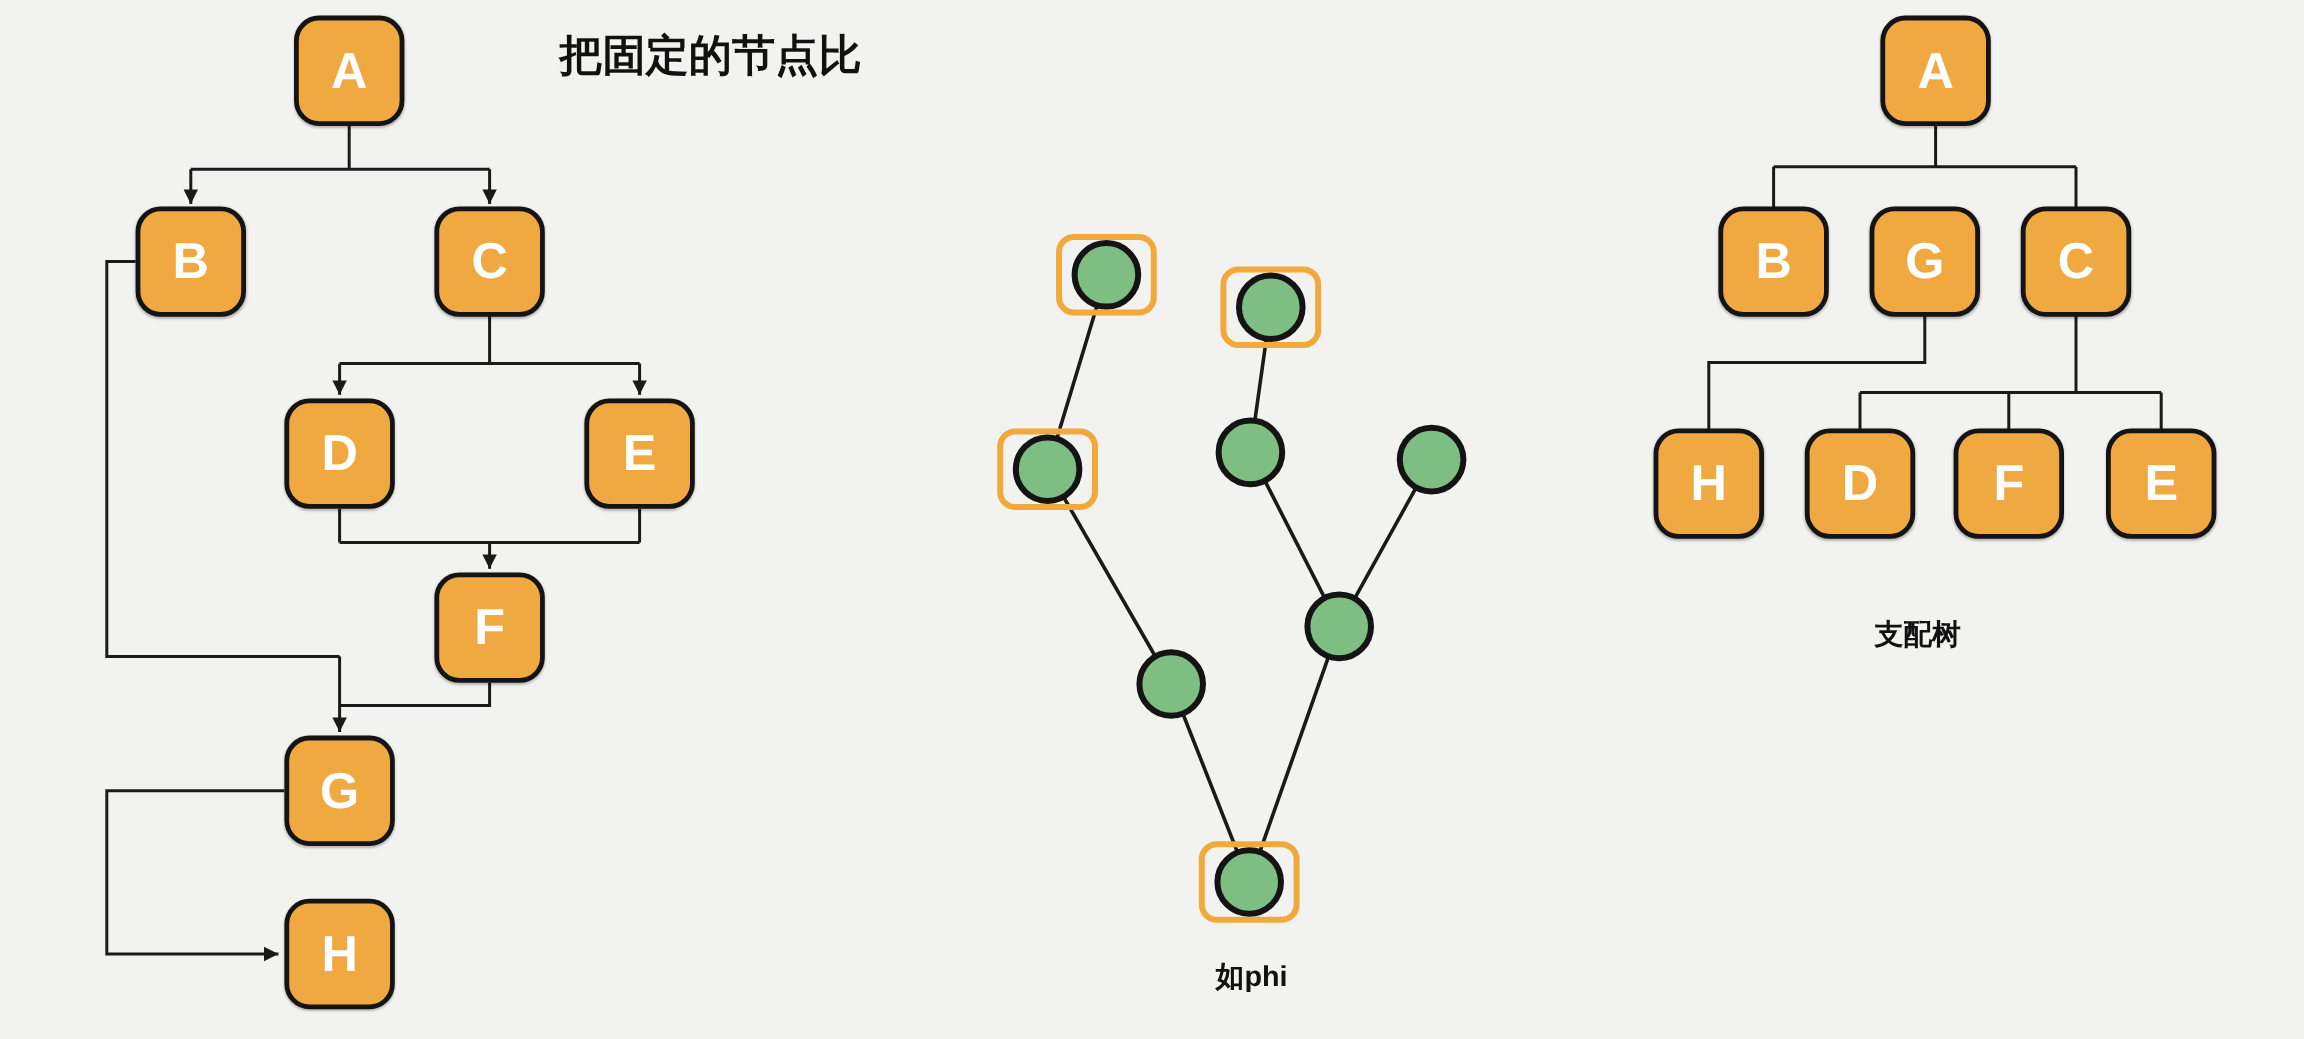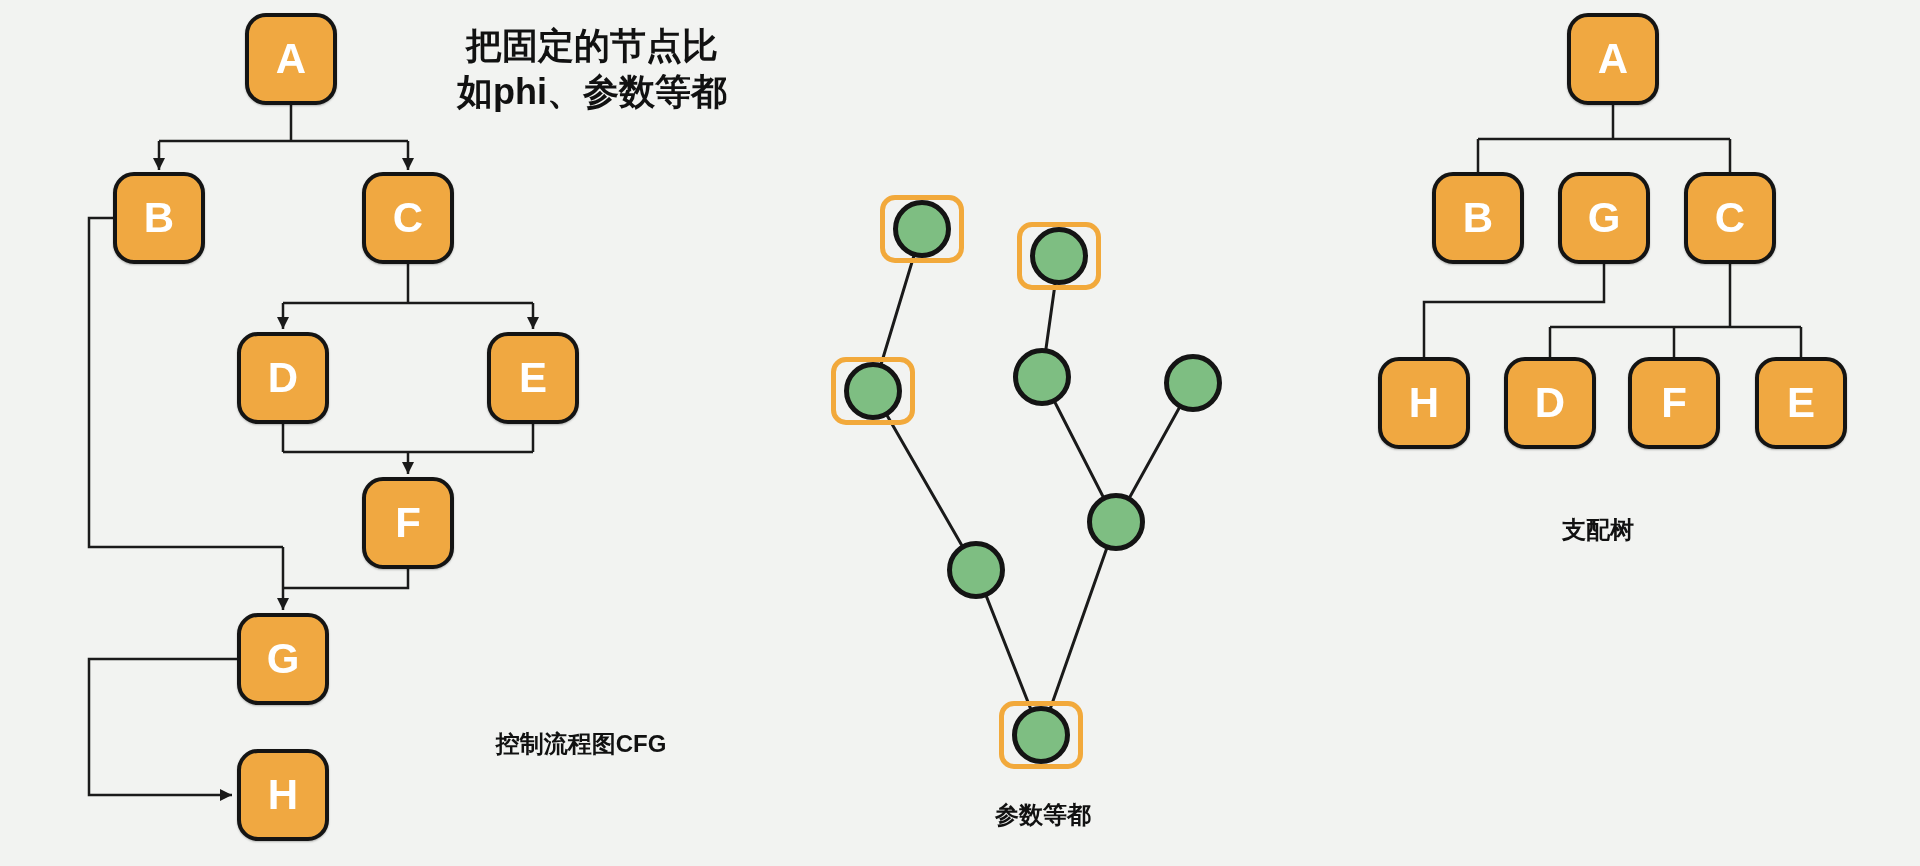--- a/index.html
+++ b/index.html
@@ -39,21 +39,21 @@
   .caption{
     position:absolute;z-index:4;
     transform:translateX(-50%);
     color:#111111;font-weight:bold;font-size:24px;line-height:36px;
     white-space:nowrap;
   }
   .annotation{
     position:absolute;z-index:4;
     transform:translateX(-50%);
     color:#111111;font-weight:bold;font-size:36px;line-height:46px;
-    text-align:center;white-space:nowrap;
+    text-align:left;white-space:nowrap;
   }
 </style>
 </head>
 <body>
 
 <div id="canvas">
 
   <svg id="edges" width="1920" height="866" viewBox="0 0 1920 866">
     <defs>
       <marker id="arw" markerUnits="userSpaceOnUse" markerWidth="16" markerHeight="16" viewBox="0 0 16 16" refX="14" refY="8" orient="auto">
@@ -103,20 +103,18 @@
   <div class="node" style="left:1432px;top:172px">B</div>
   <div class="node" style="left:1558px;top:172px">G</div>
   <div class="node" style="left:1684px;top:172px">C</div>
   <div class="node" style="left:1378px;top:357px">H</div>
   <div class="node" style="left:1504px;top:357px">D</div>
   <div class="node" style="left:1628px;top:357px">F</div>
   <div class="node" style="left:1755px;top:357px">E</div>
 
   <div class="annotation" style="left:592px;top:23px">
     <div>把固定的节点比</div>
-    <div>如phi、参数等都</div>
   </div>
 
-  <div class="caption" style="left:581px;top:726px">控制流程图CFG</div>
-  <div class="caption" style="left:1043px;top:797px">参数等都</div>
+  <div class="caption" style="left:1043px;top:797px">如phi</div>
   <div class="caption" style="left:1598px;top:512px">支配树</div>
 
 </div>
 
 </body></html>

